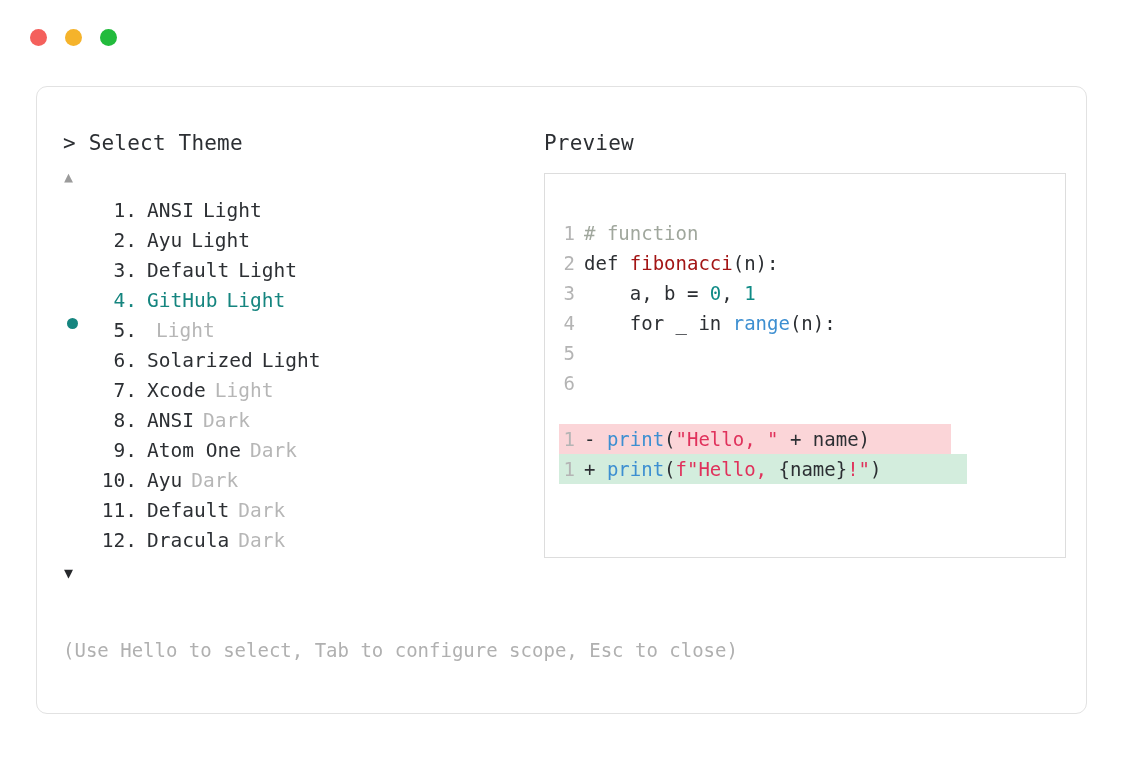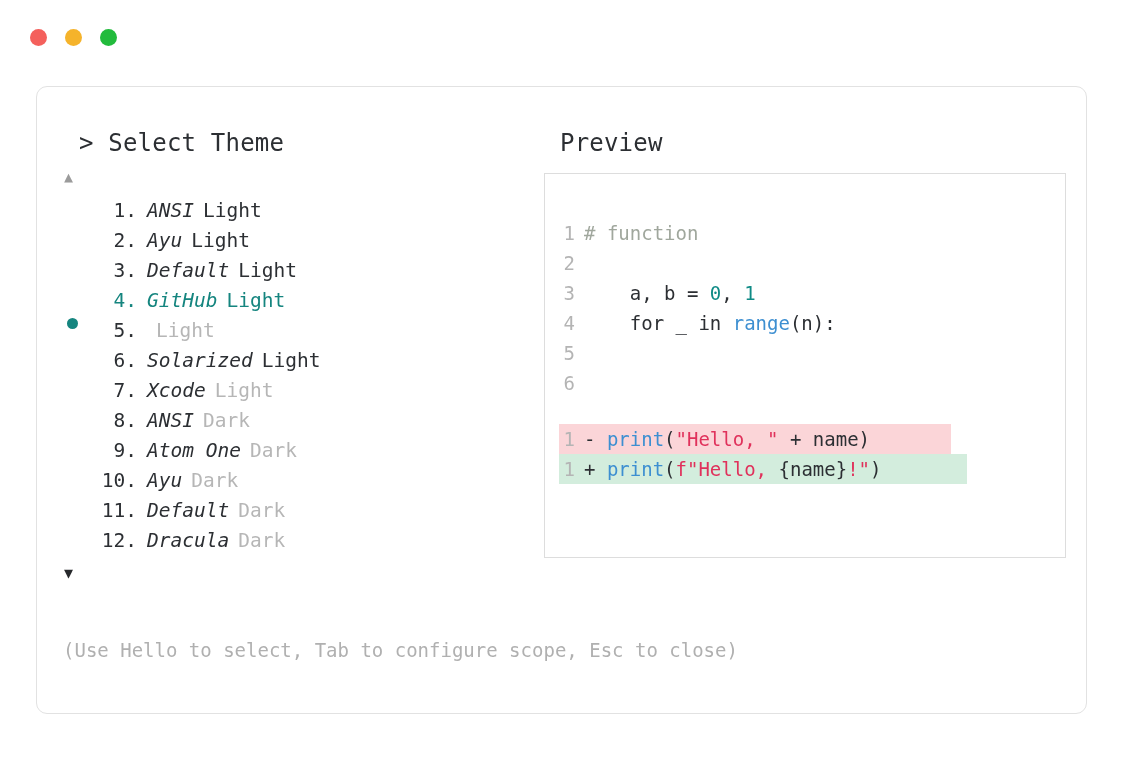--- a/index.html
+++ b/index.html
@@ -63,26 +63,25 @@
   }
   .right-pane {
     position: absolute;
     left: 500px;
     top: 42px;
     width: 530px;
     padding-left: 7px;
   }
 
   .pane-title {
-    font-size: 24px;
+    font-size: 21px;
     line-height: 28px;
     color: #2c2f33;
     letter-spacing: 0.2px;
     white-space: pre;
-    margin-left: 16px;
   }
 
   
   .scroll-arrow {
     font-size: 15px;
     line-height: 26px;
     height: 26px;
     padding-left: 1px;
   }
   .scroll-arrow.up   { color: #9b9b9b; margin-top: 7px; }
@@ -115,21 +114,21 @@
     height: 11px;
     border-radius: 50%;
     background: #15857f;
   }
   .row-index {
     width: 44px;
     flex: 0 0 44px;
     text-align: right;
     padding-right: 10px;
   }
-  .row-name  { color: #2c2f33; font-style: italic; }
+  .row-name  { color: #2c2f33; }
   .row-suffix { padding-left: 9px; }
   .suffix-strong { color: #2c2f33; }
   .suffix-muted  { color: #b6b6b6; }
 
   .theme-row.selected .row-index,
   .theme-row.selected .row-name,
   .theme-row.selected .row-suffix {
     color: #15857f;
   }
 
@@ -232,21 +231,21 @@
 
       <div class="scroll-arrow down">▼</div>
     </div>
 
     <div class="right-pane">
       <div class="pane-title">Preview</div>
 
       <div class="preview-box">
         <div id="code-block">
             <div class="code-line"><span class="lineno">1</span><span class="code-text"><span class="tok-comment"># function</span></span></div>
-            <div class="code-line"><span class="lineno">2</span></div>
+            <div class="code-line"><span class="lineno">2</span><span class="code-text"><span class="tok-kw">def </span><span class="tok-fn">fibonacci</span><span class="tok-plain">(n):</span></span></div>
             <div class="code-line"><span class="lineno">3</span><span class="code-text"><span class="tok-plain">    a, b = </span><span class="tok-num">0</span><span class="tok-plain">, </span><span class="tok-num">1</span></span></div>
             <div class="code-line"><span class="lineno">4</span><span class="code-text"><span class="tok-plain">    for _ in </span><span class="tok-builtin">range</span><span class="tok-plain">(n):</span></span></div>
             <div class="code-line"><span class="lineno">5</span></div>
             <div class="code-line"><span class="lineno">6</span></div>
           </div>
         <div class="code-gap"></div>
         <div id="diff-block">
             <div class="code-line diff-line removed"><span class="hl"></span><span class="lineno">1</span><span class="code-text"><span class="tok-marker">- </span><span class="tok-builtin">print</span><span class="tok-plain">(</span><span class="tok-str">"Hello, "</span><span class="tok-plain"> + name)</span></span></div>
             <div class="code-line diff-line added"><span class="hl"></span><span class="lineno">1</span><span class="code-text"><span class="tok-marker">+ </span><span class="tok-builtin">print</span><span class="tok-plain">(</span><span class="tok-str">f"Hello, </span><span class="tok-plain">{name}</span><span class="tok-str">!"</span><span class="tok-plain">)</span></span></div>
           </div>

